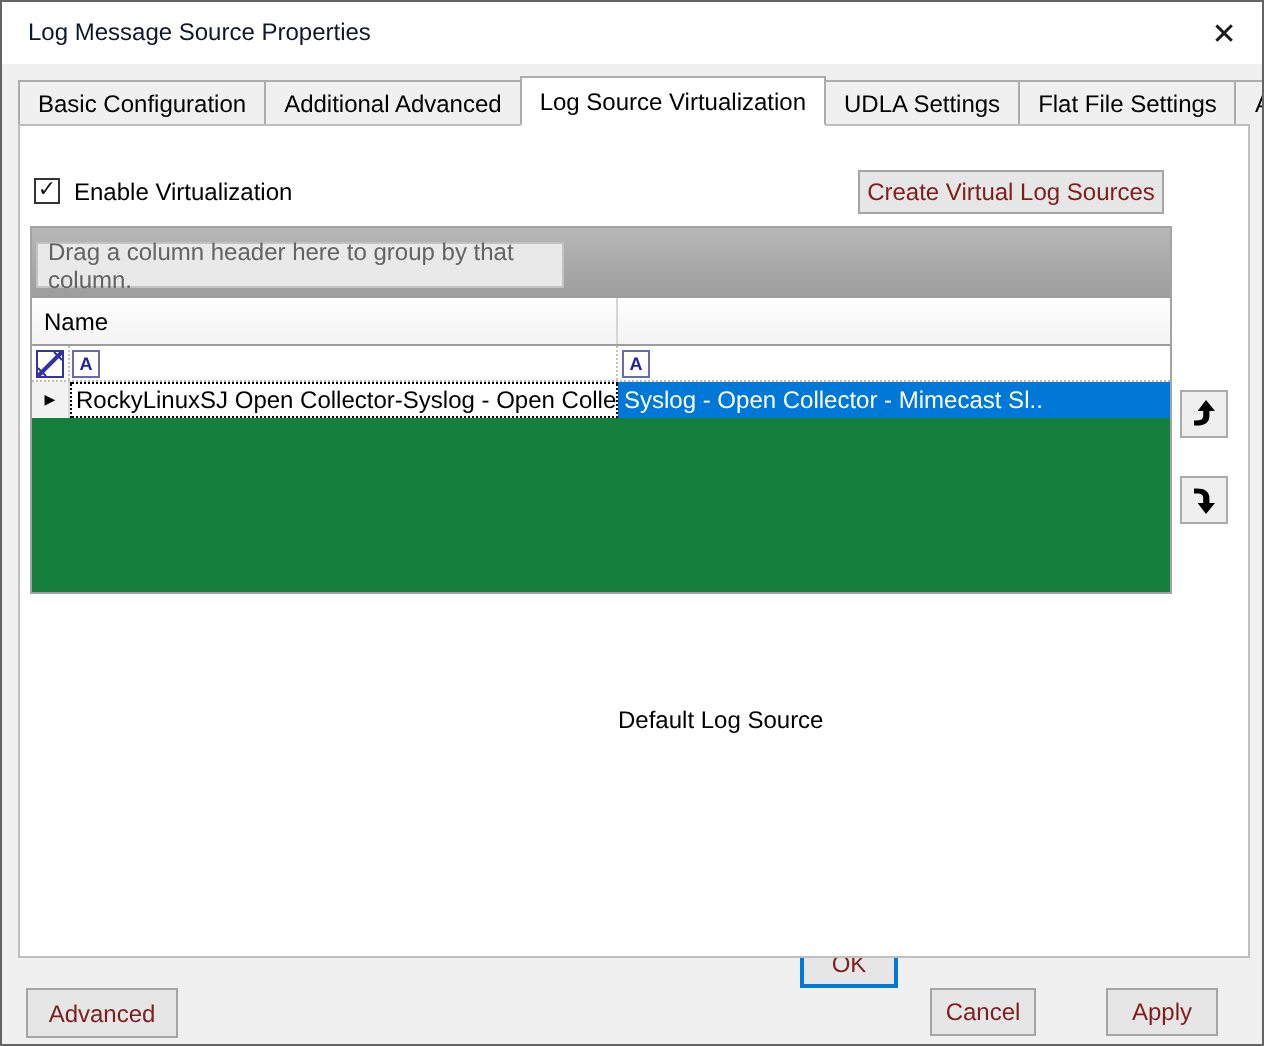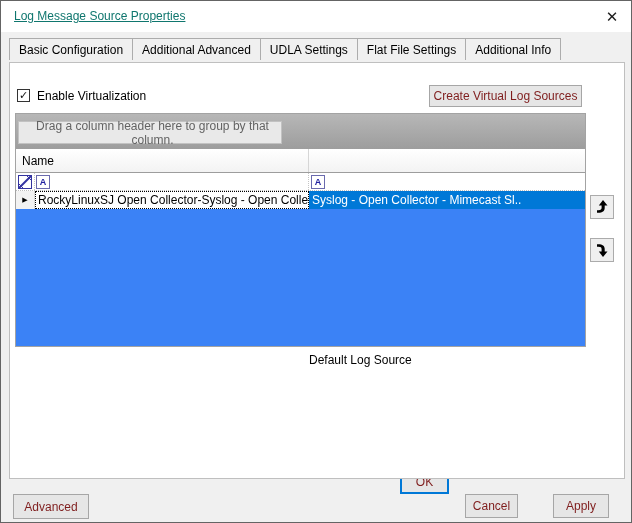--- a/index.html
+++ b/index.html
@@ -7,21 +7,21 @@
   body {
     font-family:"Liberation Sans", sans-serif;
     font-size:12px; color:#000; background:#fff;
   }
   .dialog {
     position:relative; width:632px; height:523px;
     background:#f0f0f0; border:1px solid #646464; overflow:hidden;
   }
   
   .titlebar { position:absolute; left:0; top:0; width:630px; height:31px; background:#fff; }
-  .title-text { position:absolute; left:13px; top:8px; font-size:12px; color:#0f766e;text-decoration:underline; }
+  .title-text { position:absolute; left:13px; top:8px; font-size:12px; color:#0f172a; }
   .close-btn {
     position:absolute; left:596px; top:3px; width:30px; height:25px;
     display:flex; align-items:center; justify-content:center;
     font-size:15px; color:#1a1a1a; cursor:default;
   }
   
   .tabstrip { position:absolute; left:8px; top:37px; display:flex; align-items:flex-end; z-index:3; }
   .tab {
     height:22px; padding:0 9px; background:#f0f0f0;
     border:1px solid #acacac; border-bottom:none;
@@ -44,22 +44,22 @@
   }
   .checkbox-label { position:absolute; left:36px; top:88px; z-index:2; }
   .btn {
     background:#e6e6e6; border:1px solid #a6a6a6; color:#7f1d1d;
     display:flex; align-items:center; justify-content:center; font-size:12px;
     font-family:"Liberation Sans", sans-serif;
   }
   .create-btn { position:absolute; left:428px; top:84px; width:153px; height:22px; z-index:2; }
   
   .grid {
-    position:absolute; left:14px; top:112px; width:571px; height:234px;
-    border:1px solid #a3a3a3; background:#3b82f6; z-index:2; overflow:hidden;text-align:center;
+    position:absolute; left:14px; top:112px; width:571px; height:184px;
+    border:1px solid #a3a3a3; background:#15803d; z-index:2; overflow:hidden;
   }
   .groupbar {
     position:absolute; left:0; top:0; width:569px; height:35px;
     background:linear-gradient(to bottom,#b7b7b7,#9d9d9d);
   }
   .dragbox {
     position:absolute; left:2px; top:7px; width:264px; height:23px;
     background:#e9e9e9; border:1px solid #c2c2c2;
     display:flex; align-items:center; padding-left:5px; color:#636363;
   }
@@ -126,20 +126,23 @@
     </div>
   </div>
 
   <div class="tabstrip">
     <div class="tab">
         <span>Basic Configuration</span>
       </div>
     <div class="tab">
         <span>Additional Advanced</span>
       </div>
+    <div class="tab active">
+        <span>Log Source Virtualization</span>
+      </div>
     <div class="tab">
         <span>UDLA Settings</span>
       </div>
     <div class="tab">
         <span>Flat File Settings</span>
       </div>
     <div class="tab">
         <span>Additional Info</span>
       </div>
   </div>

